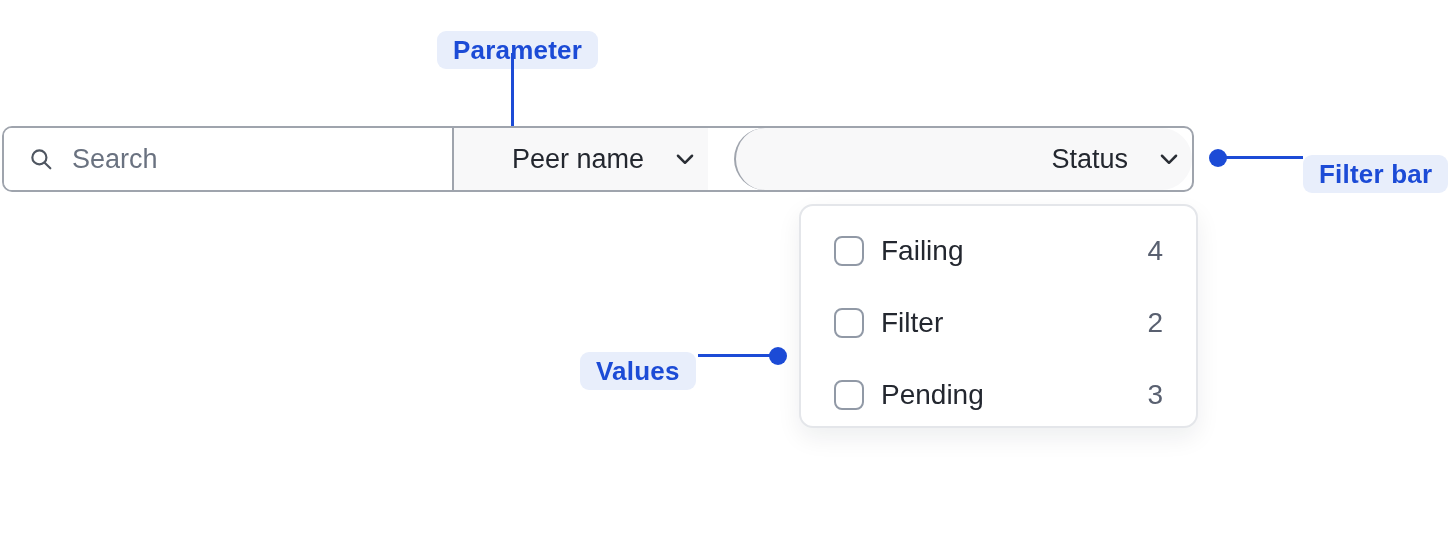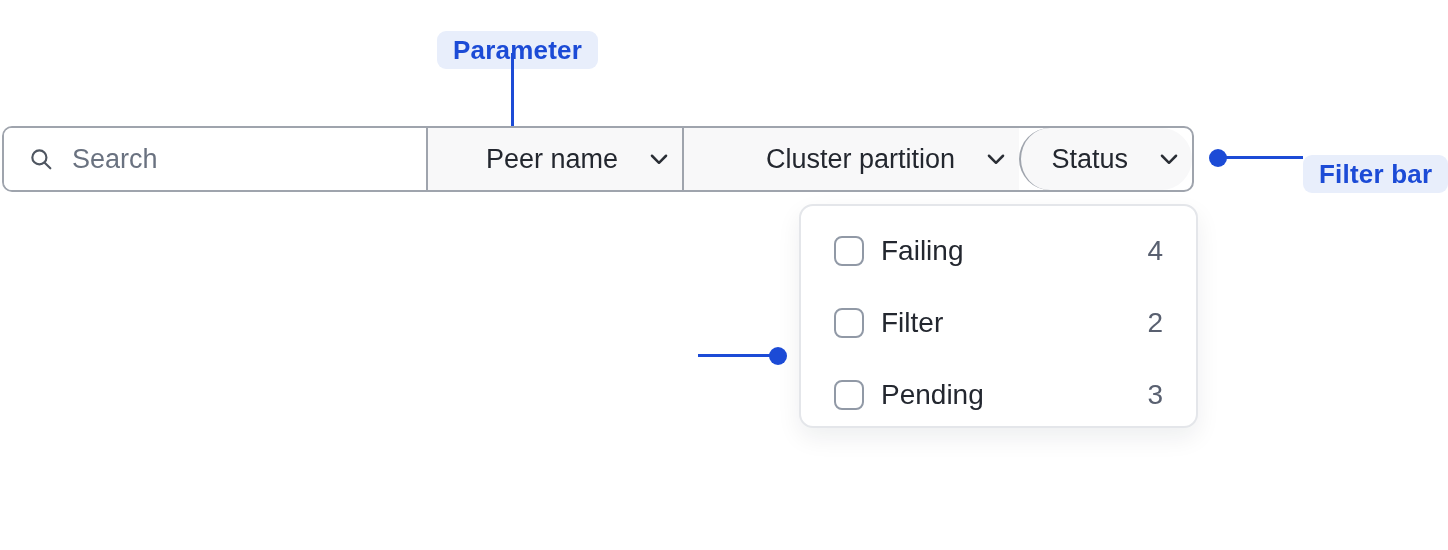--- a/index.html
+++ b/index.html
@@ -37,20 +37,21 @@
   #values-dot{left:769px;top:347px;}
   
   .filter-bar{
     position:absolute;left:2px;top:126px;
     width:1192px;height:66px;
     display:flex;align-items:stretch;
     border:2px solid var(--bar-border);
     border-radius:10px;
     background:#ffffff;
     overflow:hidden;
+    gap:26px;
   }
   .search-section{
     flex:0 0 399px;
     display:flex;align-items:center;
     padding-left:24px;gap:18px;
     background:#ffffff;
   }
   .search-section svg{flex-shrink:0;}
   .search-section input{
     flex:1;min-width:0;
@@ -119,28 +120,20 @@
 
     <button class="dropdown" id="dd-peer">
       <span>Peer name</span>
       <span style="display:flex;">
         <svg width="26" height="26" viewBox="0 0 24 24" fill="none">
           <path d="M5.5 9l6.5 6.5L18.5 9" stroke="#2a2e35" stroke-width="2.3" stroke-linecap="round" stroke-linejoin="round"></path>
         </svg>
       </span>
     </button>
 
-    <button class="dropdown" id="dd-cluster">
-      <span>Cluster partition</span>
-      <span style="display:flex;">
-        <svg width="26" height="26" viewBox="0 0 24 24" fill="none">
-          <path d="M5.5 9l6.5 6.5L18.5 9" stroke="#2a2e35" stroke-width="2.3" stroke-linecap="round" stroke-linejoin="round"></path>
-        </svg>
-      </span>
-    </button>
 
     <button class="dropdown" id="dd-status">
       <span>Status</span>
       <span style="display:flex;">
         <svg width="26" height="26" viewBox="0 0 24 24" fill="none">
           <path d="M5.5 9l6.5 6.5L18.5 9" stroke="#2a2e35" stroke-width="2.3" stroke-linecap="round" stroke-linejoin="round"></path>
         </svg>
       </span>
     </button>
   </div>
@@ -160,16 +153,17 @@
       <span class="opt-label">Filter</span>
       <span class="opt-count">2</span>
     </label>
     <label class="option">
       <input type="checkbox" style="">
       <span class="opt-label">Pending</span>
       <span class="opt-count">3</span>
     </label>
   </div>
 
+  <div class="badge" id="values-badge">Values</div>
   <div class="connector" id="values-line"></div>
   <div class="dot" id="values-dot"></div>
 
 </div>
 
 </body></html>

